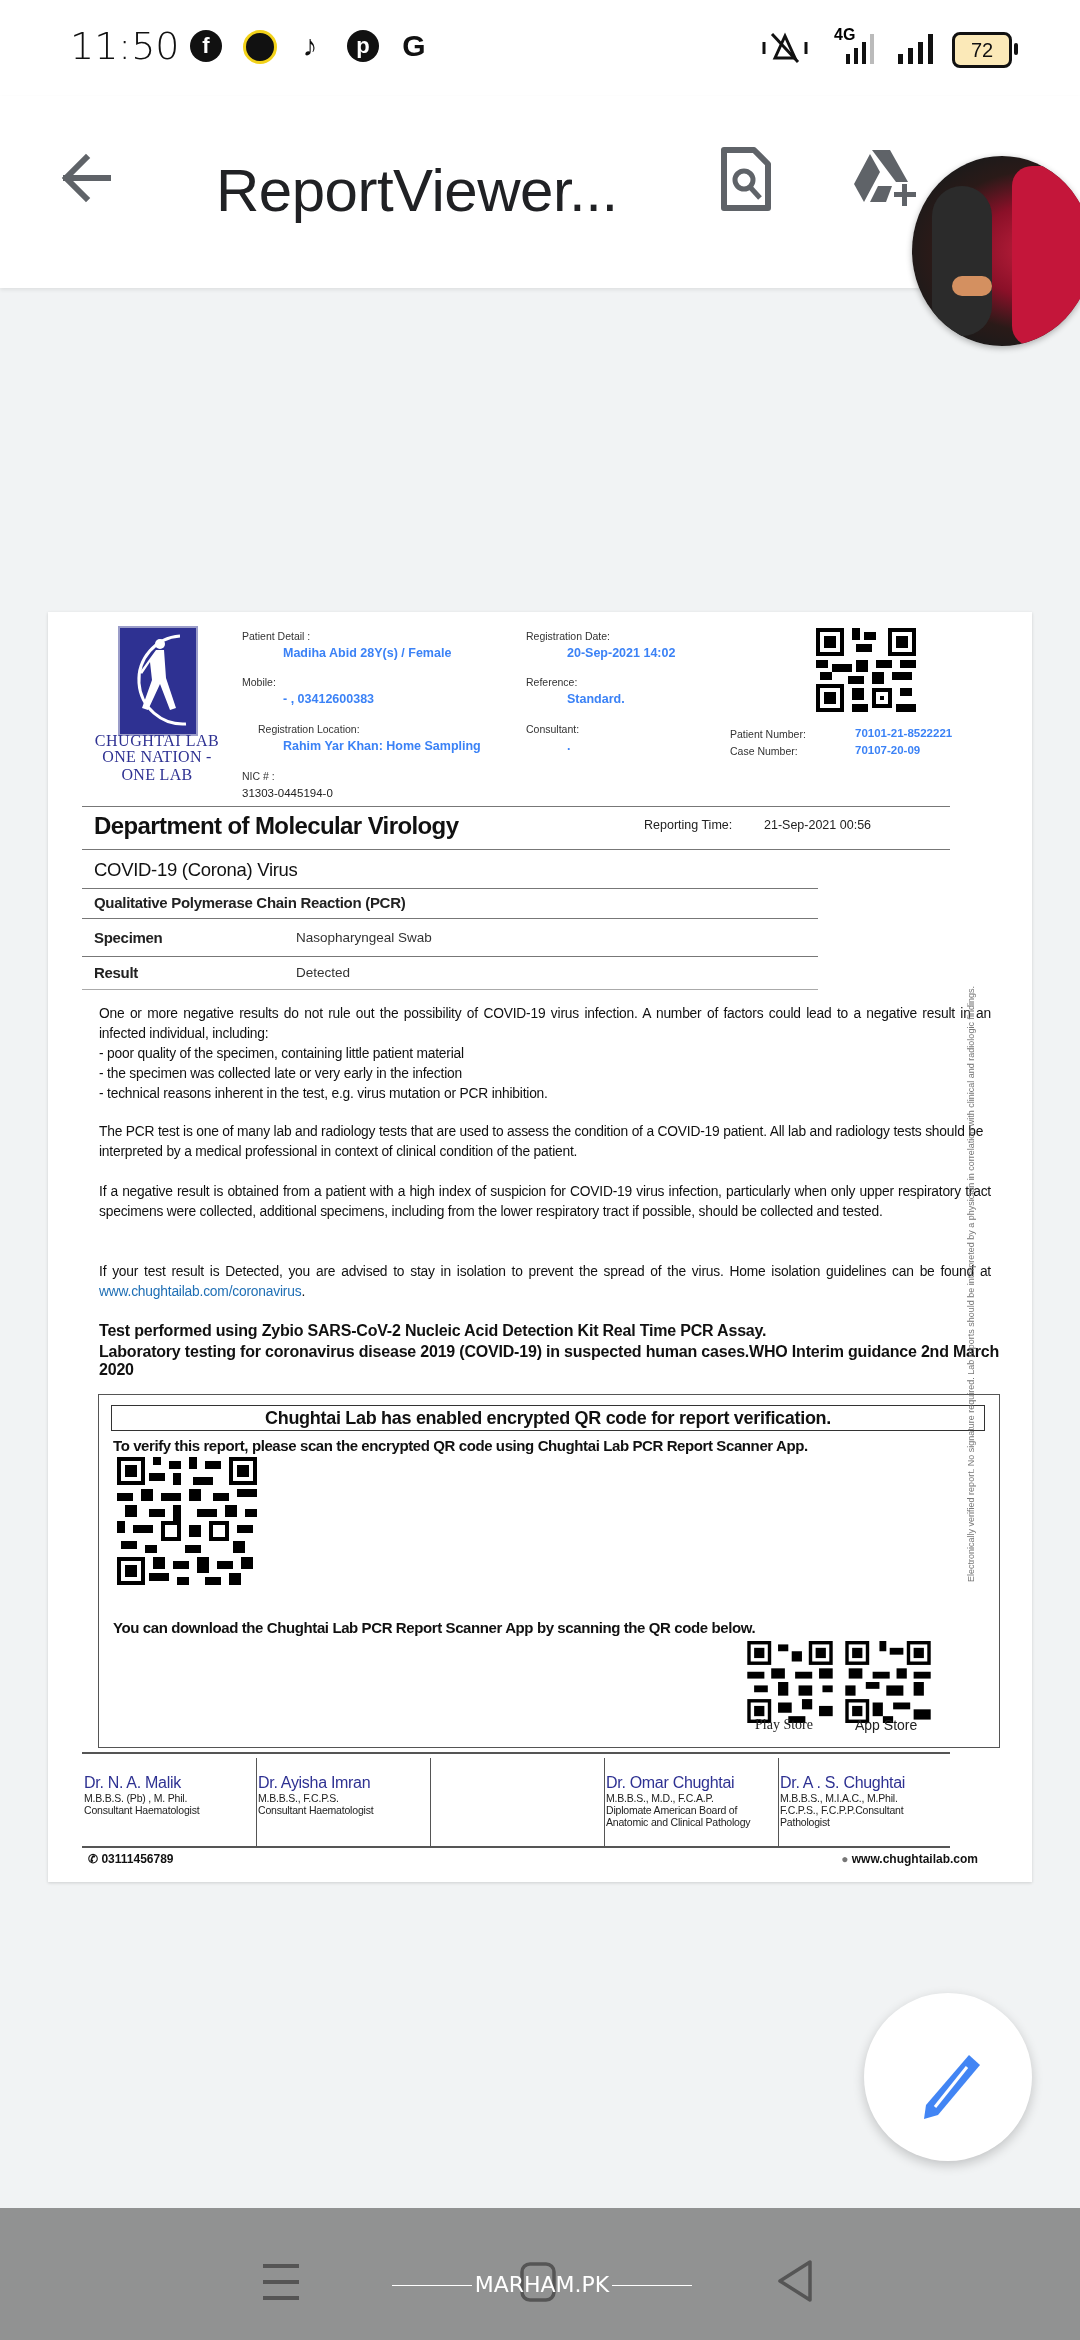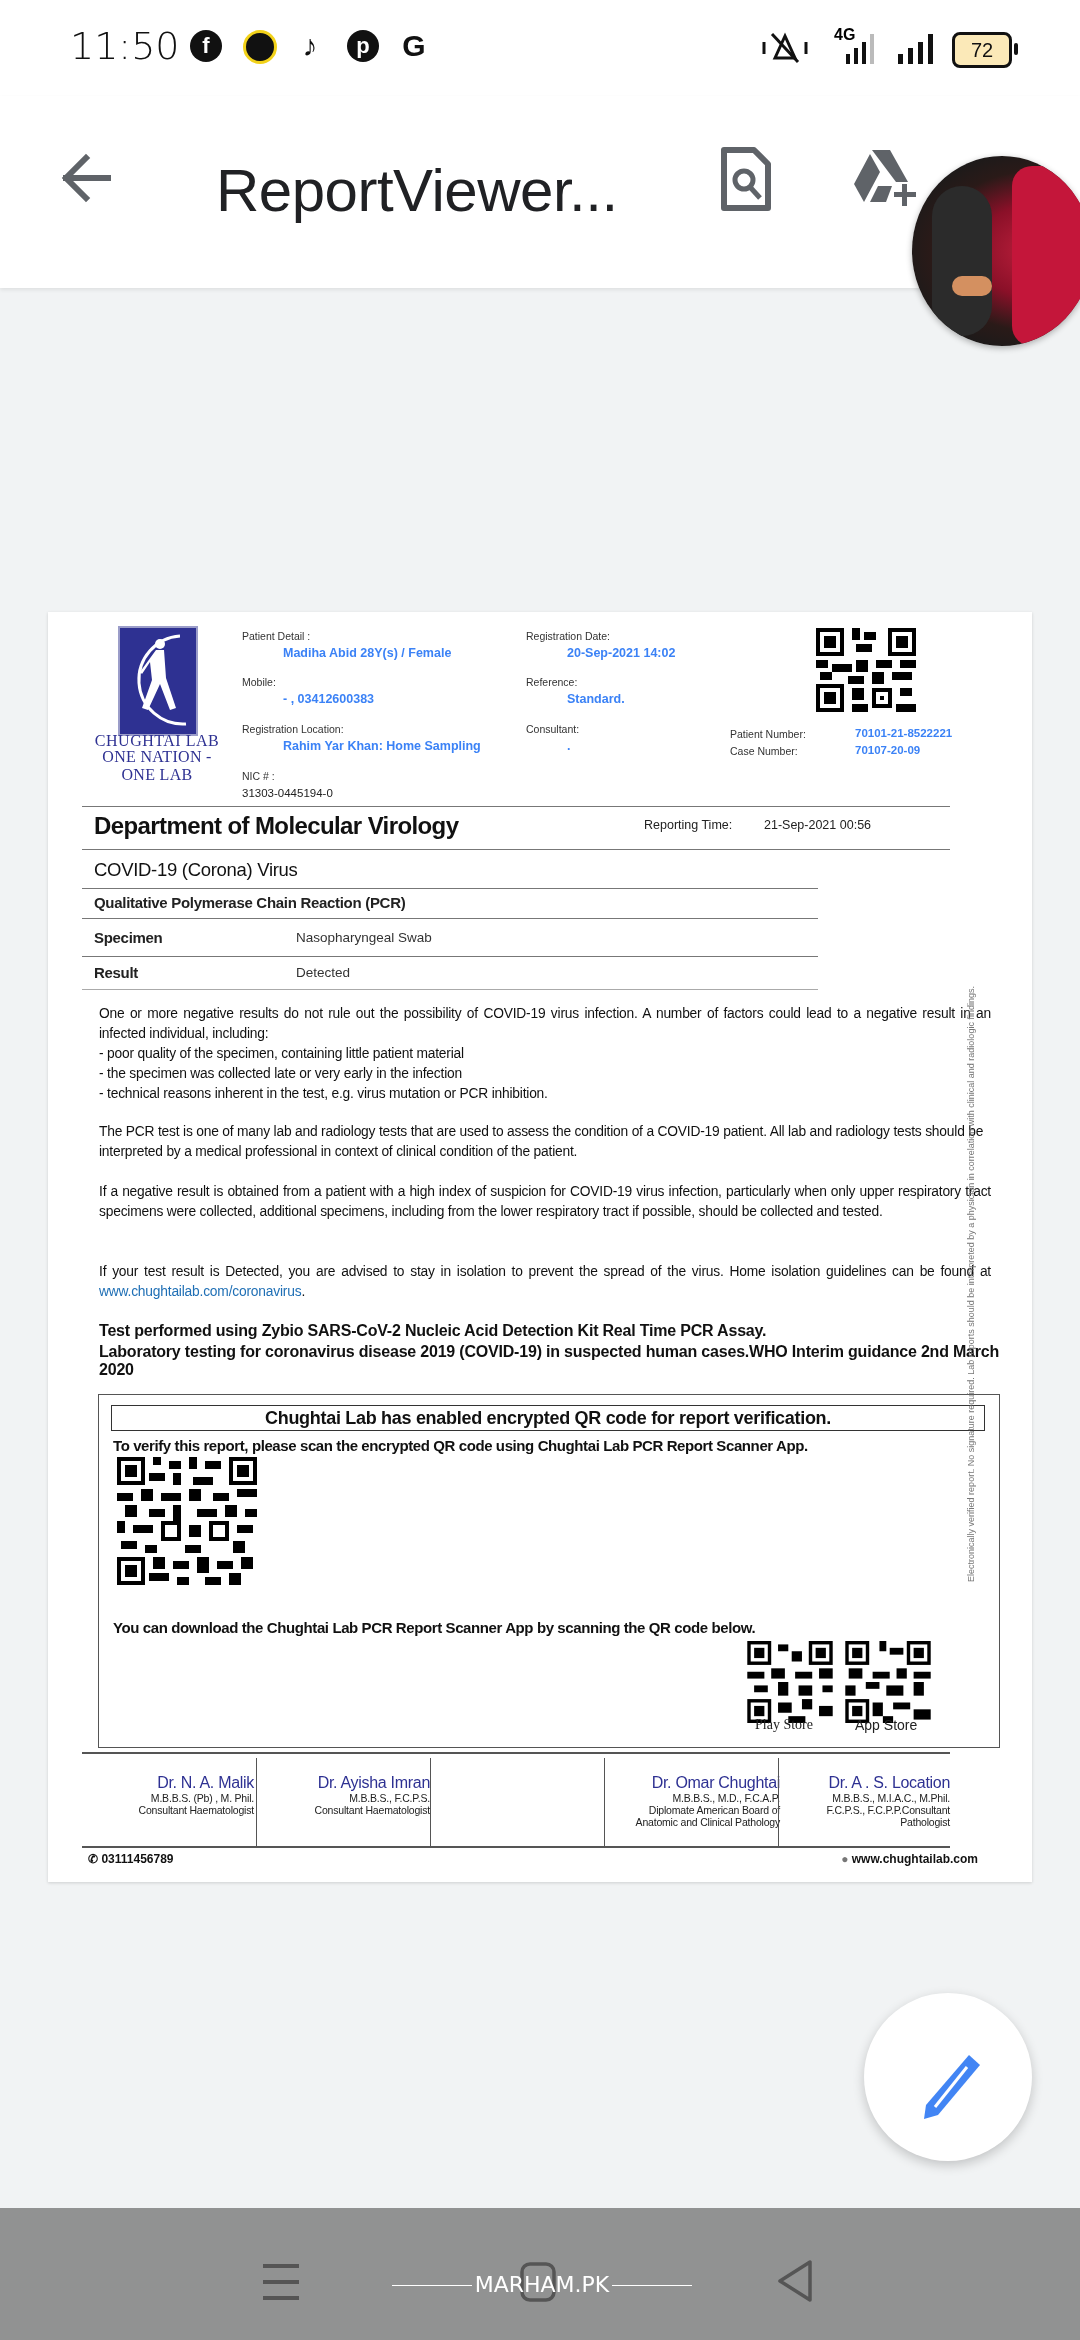--- a/index.html
+++ b/index.html
@@ -38,21 +38,21 @@
   .row-lbl { position:absolute; left:46px; font-size:15px; font-weight:bold; color:#222; letter-spacing:-0.3px; }
   .row-val { position:absolute; left:248px; font-size:13.5px; color:#333; }
   .para { position:absolute; left:51px; width:892px; font-size:13.8px; line-height:20px; color:#111; text-align:justify; font-family:"Liberation Sans Narrow","Liberation Sans", sans-serif; letter-spacing:-0.2px; }
   .para a { color:#1f6fb5; text-decoration:none; }
   .small-note { position:absolute; left:51px; font-size:16px; font-weight:bold; color:#111; letter-spacing:-0.2px; }
   .verify-box { position:absolute; left:50px; top:782px; width:900px; height:352px; border:1.5px solid #555; }
   .verify-title { position:absolute; left:12px; top:10px; width:872px; height:24px; border:1.2px solid #333; text-align:center; font-size:18px; font-weight:bold; line-height:24px; letter-spacing:-0.3px; }
   .verify-sub { position:absolute; left:14px; top:42px; font-size:15px; font-weight:bold; letter-spacing:-0.4px; }
   .download-txt { position:absolute; left:14px; top:224px; font-size:15px; font-weight:bold; letter-spacing:-0.4px; }
   .store-lbl { position:absolute; top:322px; font-size:14px; color:#222; }
-  .doctor { position:absolute; top:1162px; height:88px; text-align:right; }
+  .doctor { position:absolute; top:1162px; height:88px; text-align:left; }
   .doctor .dn { font-size:16px; color:#2e3192; display:block; letter-spacing:-0.3px; }
   .doctor .dq { font-size:10.5px; color:#222; display:block; line-height:12px; letter-spacing:-0.2px; }
   .vsep { position:absolute; top:1146px; width:0; height:88px; border-left:1.2px solid #555; }
   .footer-phone { position:absolute; left:40px; top:1240px; font-size:12px; font-weight:bold; }
   .footer-web { position:absolute; right:54px; top:1240px; font-size:12px; font-weight:bold; }
   .side-note { position:absolute; left:918px; top:352px; width:10px; height:640px; }
   .side-note span { position:absolute; left:50%; top:50%; transform:translate(-50%,-50%) rotate(-90deg); white-space:nowrap; font-size:9px; color:#777; }
 
   .fab { position:absolute; left:864px; top:1993px; width:168px; height:168px; border-radius:50%; background:#fff; box-shadow:0 4px 12px rgba(0,0,0,0.2); }
   .navbar { position:absolute; left:0; top:2208px; width:1080px; height:132px; background:#919292; }
@@ -128,21 +128,21 @@
         <path d="M36 22 L44 22 L46 50 L56 80 L50 82 L40 56 L28 82 L22 80 L32 52 L30 34 L22 46 L20 44 Z" fill="#fff"></path>
       </svg>
     </div>
     <div class="logo-name">CHUGHTAI LAB</div>
     <div class="logo-tag">ONE NATION - ONE LAB</div>
 
     <div class="lbl" style="left:194px; top:18px;">Patient Detail :</div>
     <div class="val" style="left:194px; top:34px;">Madiha Abid  28Y(s) / Female</div>
     <div class="lbl" style="left:194px; top:64px;">Mobile:</div>
     <div class="val" style="left:194px; top:80px;">- , 03412600383</div>
-    <div class="lbl" style="left:194px; top:111px;">Registration Location:</div>
+    <div class="lbl" style="left:210px; top:111px;">Registration Location:</div>
     <div class="val" style="left:194px; top:127px;">Rahim Yar Khan: Home Sampling</div>
     <div class="lbl" style="left:194px; top:158px;">NIC # :</div>
     <div class="lbl" style="left:194px; top:175px; font-size:11.5px; color:#222;">31303-0445194-0</div>
 
     <div class="lbl" style="left:478px; top:18px;">Registration Date:</div>
     <div class="val" style="left:478px; top:34px;">20-Sep-2021 14:02</div>
     <div class="lbl" style="left:478px; top:64px;">Reference:</div>
     <div class="val" style="left:478px; top:80px;">Standard.</div>
     <div class="lbl" style="left:478px; top:111px;">Consultant:</div>
     <div class="val" style="left:478px; top:127px;">.</div>
@@ -345,21 +345,21 @@
     <div class="vsep" style="left:382px;"></div>
     <div class="vsep" style="left:556px;"></div>
     <div class="doctor" style="left:558px; width:174px;">
       <span class="dn">Dr. Omar Chughtai</span>
       <span class="dq">M.B.B.S., M.D., F.C.A.P.</span>
       <span class="dq">Diplomate American Board of</span>
       <span class="dq">Anatomic and Clinical Pathology</span>
     </div>
     <div class="vsep" style="left:730px;"></div>
     <div class="doctor" style="left:732px; width:170px;">
-      <span class="dn">Dr. A . S. Location</span>
+      <span class="dn">Dr. A . S. Chughtai</span>
       <span class="dq">M.B.B.S., M.I.A.C., M.Phil.</span>
       <span class="dq">F.C.P.S., F.C.P.P.Consultant</span>
       <span class="dq">Pathologist</span>
     </div>
     <div class="hr" style="left:34px; top:1234px; width:868px; border-top-width:2px; border-color:#555;"></div>
 
     <div class="footer-phone">
       <span>✆</span>
       <span>03111456789</span>
     </div>

